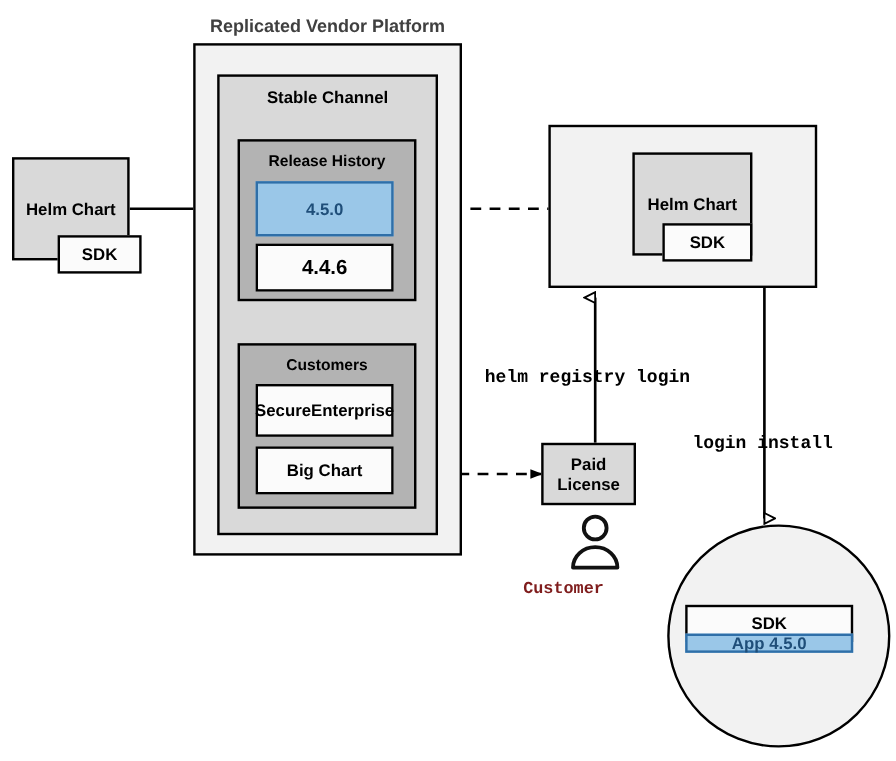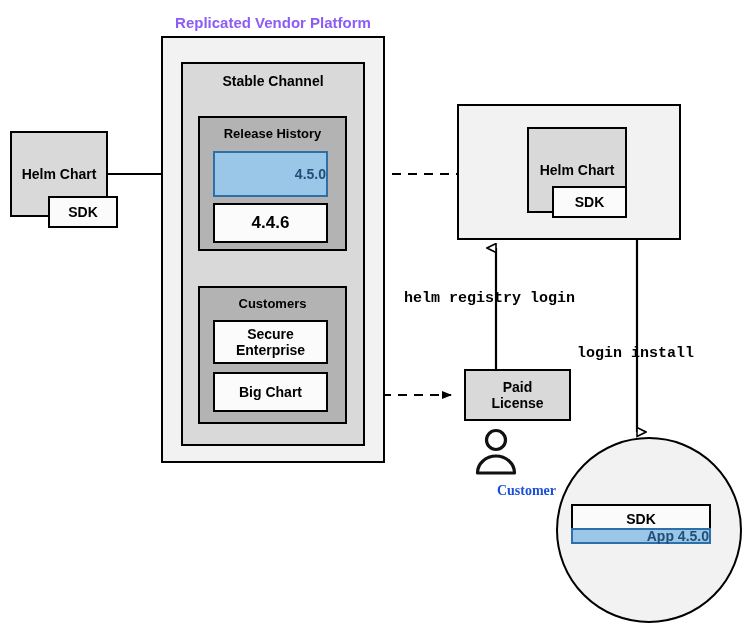--- a/index.html
+++ b/index.html
@@ -26,46 +26,47 @@
     align-items: center;
     justify-content: center;
     text-align: center;
     font-weight: bold;
     color: #000000;
     line-height: 1.15;
   }
   .title-label {
     position: absolute;
     font-weight: bold;
-    color: #8b5cf6;
+    color: #404040;
     text-align: center;
     white-space: nowrap;
   }
   .mono-label {
     position: absolute;
     font-family: "Liberation Mono", "DejaVu Sans Mono", monospace;
     font-weight: bold;
     color: #000000;
     white-space: nowrap;
     letter-spacing: 0px;
+    margin-top: 16px;
   }
   .plain-label {
     position: absolute;
-    font-family: Liberation Serif, serif;
-    font-weight: bold;
-    color: #1d4ed8;
-    text-align: right;
+    font-family: Liberation Mono, monospace;
+    font-weight: bold;
+    color: #7f1d1d;
+    text-align: left;
     line-height: 1.2;
   }
   
   .fill-lightest { background: #f2f2f2; }
   .fill-light    { background: #d9d9d9; }
   .fill-mid      { background: #b3b3b3; }
   .fill-white    { background: #fbfbfb; }
-  .fill-blue     { background: #9ac7e8; border-color: #2f6fa8; color: #1f4e79; justify-content: flex-end; }
+  .fill-blue     { background: #9ac7e8; border-color: #2f6fa8; color: #1f4e79; }
 
   .label-top {
     align-items: flex-start;
     padding-top: 9px;
   }
 
   
   #wires {
     position: absolute;
     left: 0; top: 0;
@@ -145,38 +146,38 @@
   <div class="node fill-blue" style="left:213px; top:151px; width:115px; height:46px; font-size:14px;">
     <span>4.5.0</span>
   </div>
   <div class="node fill-white" style="left:213px; top:203px; width:115px; height:40px; font-size:17px;">
     <span>4.4.6</span>
   </div>
 
   <div class="node fill-mid label-top" style="left:198px; top:286px; width:149px; height:138px; font-size:13px;">
     <span>Customers</span>
   </div>
-  <div class="node fill-white" style="left:213px; top:320px; width:115px; height:44px; font-size:14px; flex-direction:column;">
+  <div class="node fill-white" style="left:213px; top:320px; width:115px; height:44px; font-size:14px; flex-direction:row;">
     <span>Secure</span>
     <span>Enterprise</span>
   </div>
   <div class="node fill-white" style="left:213px; top:372px; width:115px; height:40px; font-size:14px;">
     <span>Big Chart</span>
   </div>
 
   <div class="node fill-lightest" style="left:457px; top:104px; width:224px; height:136px;"></div>
 
   <div class="node fill-light" style="left:527px; top:127px; width:100px; height:86px; font-size:14px;">
     <span>Helm Chart</span>
   </div>
   <div class="node fill-white" style="left:552px; top:186px; width:75px; height:32px; font-size:14px;">
     <span>SDK</span>
   </div>
 
-  <div class="node fill-light" style="left:451px; top:369px; width:107px; height:52px; font-size:14px; flex-direction:column;margin-left:13px;">
+  <div class="node fill-light" style="left:451px; top:369px; width:79px; height:52px; font-size:14px; flex-direction:column;">
     <span>Paid</span>
     <span>License</span>
   </div>
 
   <svg class="person-icon" style="left:471px; top:428px;" width="50" height="48" viewBox="0 0 50 48" xmlns="http://www.w3.org/2000/svg">
     <circle cx="25" cy="12" r="9.5" fill="#ffffff" stroke="#111111" stroke-width="3.2"></circle>
     <path d="M6.5,45 a18.5,17 0 0 1 37,0 z" fill="#ffffff" stroke="#111111" stroke-width="3.2" stroke-linejoin="round"></path>
   </svg>
 
   <div class="plain-label" style="left:436px; top:483px; width:120px; font-size:14px;">

